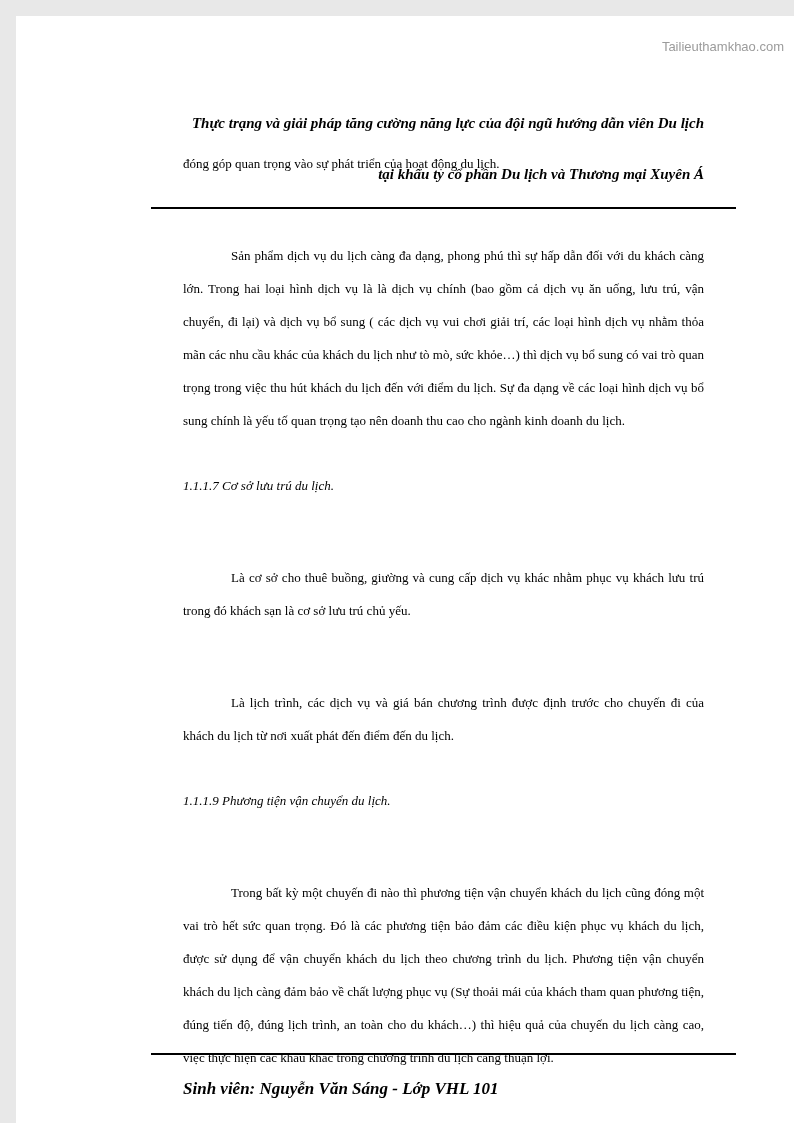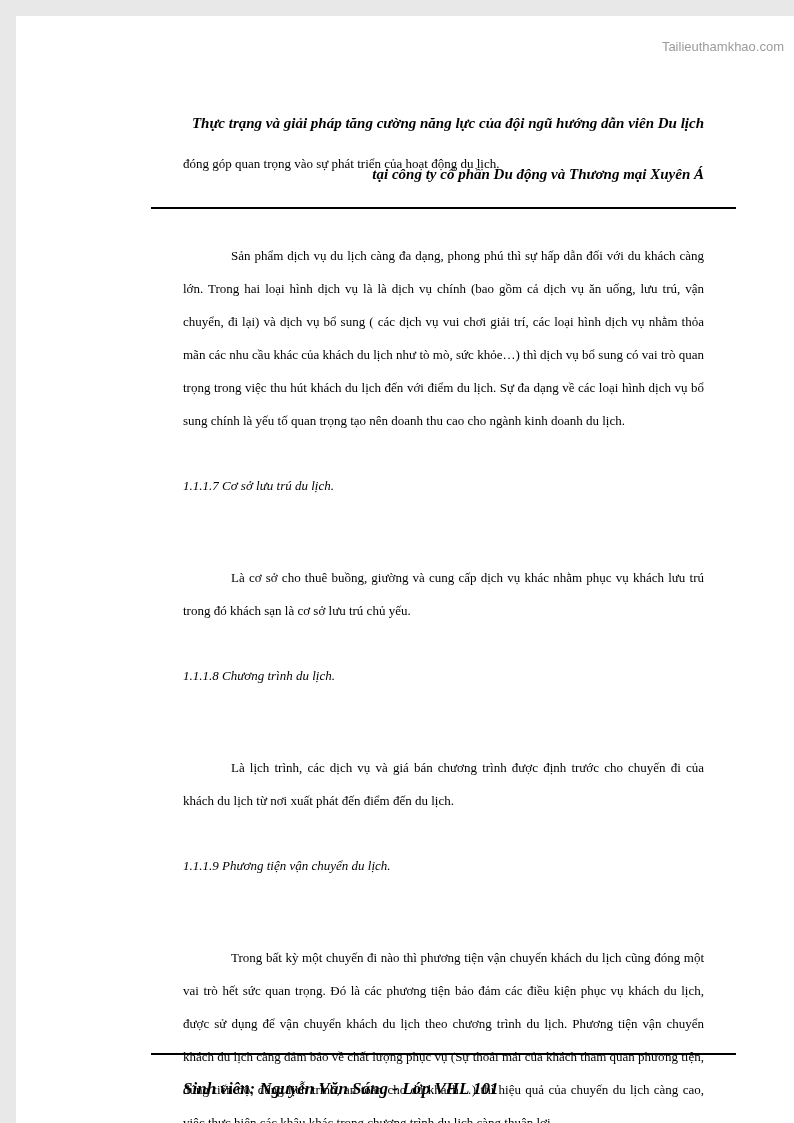--- a/index.html
+++ b/index.html
@@ -63,29 +63,28 @@
 </style>
 </head>
 <body>
 
 <div class="page">
 
   <div class="watermark">Tailieuthamkhao.com</div>
 
   <div class="header">
     <div>Thực trạng và giải pháp tăng cường năng lực của đội ngũ hướng dẫn viên Du lịch</div>
-    <div>tại công ty cổ phần Du động và Thương mại Xuyên Á</div>
+    <div>tại khâu ty cổ phần Du lịch và Thương mại Xuyên Á</div>
   </div>
 
   <div class="doc-body">
     <p class="plain">đóng góp quan trọng vào sự phát triển của hoạt động du lịch.</p>
     <p class="indent">Sản phẩm dịch vụ du lịch càng đa dạng, phong phú thì sự hấp dẫn đối với du khách càng lớn. Trong hai loại hình dịch vụ là là dịch vụ chính (bao gồm cả dịch vụ ăn uống, lưu trú, vận chuyển, đi lại) và dịch vụ bổ sung ( các dịch vụ vui chơi giải trí, các loại hình dịch vụ nhằm thỏa mãn các nhu cầu khác của khách du lịch như tò mò, sức khỏe…) thì dịch vụ bổ sung có vai trò quan trọng trong việc thu hút khách du lịch đến với điểm du lịch. Sự đa dạng về các loại hình dịch vụ bổ sung chính là yếu tố quan trọng tạo nên doanh thu cao cho ngành kinh doanh du lịch.</p>
     <p class="heading">1.1.1.7 Cơ sở lưu trú du lịch.</p>
     <p class="indent">Là cơ sở cho thuê buồng, giường và cung cấp dịch vụ khác nhằm phục vụ khách lưu trú trong đó khách sạn là cơ sở lưu trú chủ yếu.</p>
-    <p class="heading">1.1.1.8 Chương trình du lịch.</p>
     <p class="indent">Là lịch trình, các dịch vụ và giá bán chương trình được định trước cho chuyến đi của khách du lịch từ nơi xuất phát đến điểm đến du lịch.</p>
     <p class="heading">1.1.1.9 Phương tiện vận chuyển du lịch.</p>
     <p class="indent">Trong bất kỳ một chuyến đi nào thì phương tiện vận chuyển khách du lịch cũng đóng một vai trò hết sức quan trọng. Đó là các phương tiện bảo đảm các điều kiện phục vụ khách du lịch, được sử dụng để vận chuyển khách du lịch theo chương trình du lịch. Phương tiện vận chuyển khách du lịch càng đảm bảo về chất lượng phục vụ (Sự thoải mái của khách tham quan phương tiện, đúng tiến độ, đúng lịch trình, an toàn cho du khách…) thì hiệu quả của chuyến du lịch càng cao, việc thực hiện các khâu khác trong chương trình du lịch càng thuận lợi.</p>
   </div>
 
   <div class="footer">
     <span class="author">Sinh viên: Nguyễn Văn Sáng - Lớp VHL 101</span>
     <span class="pagenum">9</span>
   </div>
 

